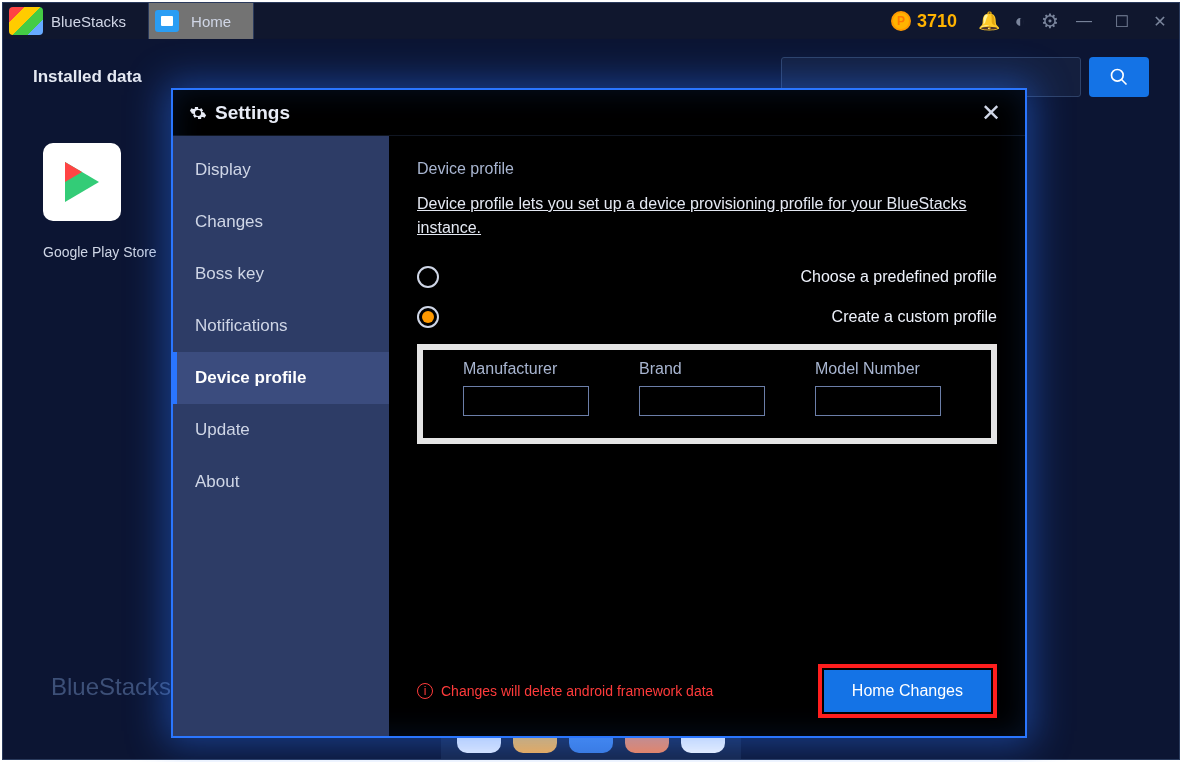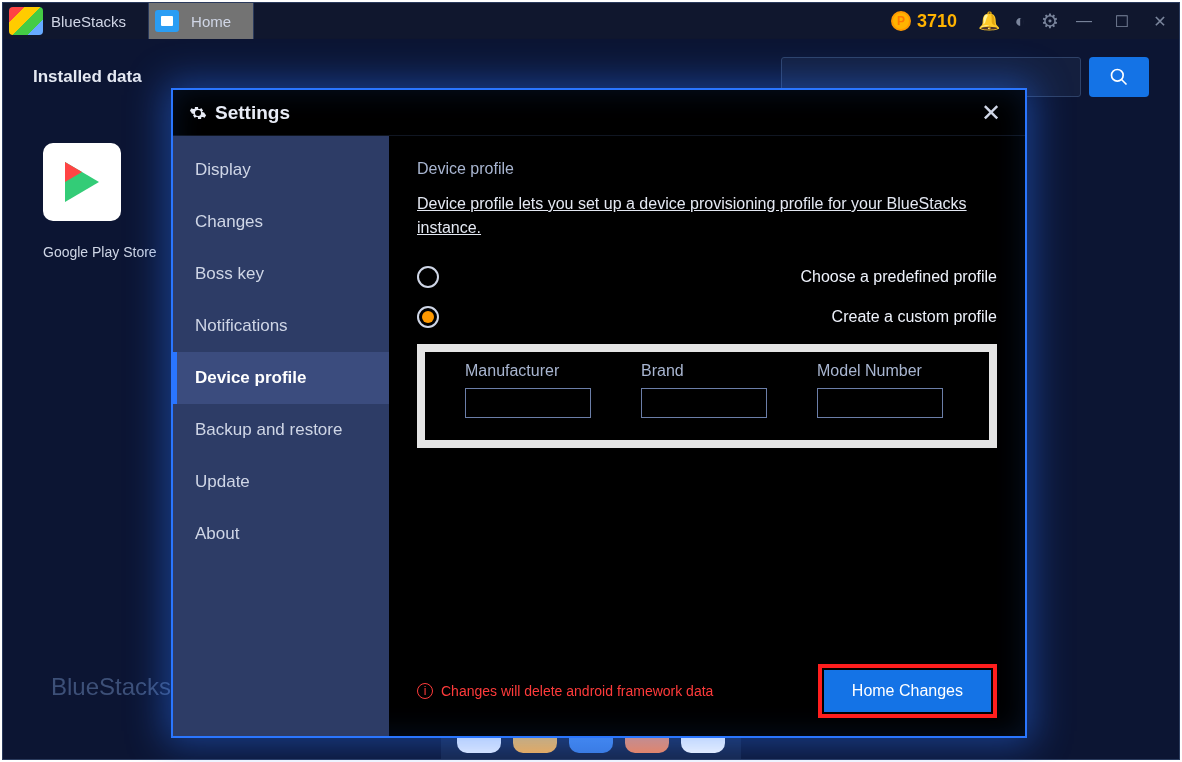--- a/index.html
+++ b/index.html
@@ -132,21 +132,21 @@
 .radio {
   width: 22px; height: 22px; border-radius: 50%; border: 2px solid #cfd6e6;
   margin-right: 14px; display: flex; align-items: center; justify-content: center; cursor: pointer;
 }
 .radio.checked .radio-dot {
   width: 12px; height: 12px; border-radius: 50%; background: #ff9900;
 }
 .radio-label { font-size: 16px; color: #eef2fb; }
 
 .fields-box {
-  border: 8px solid #e5e5e5; padding: 10px 18px 22px 40px; margin-top: -2px;
+  border: 6px solid #e5e5e5; padding: 10px 18px 22px 40px; margin-top: -2px;
   display: flex; gap: 50px;
 }
 .field { }
 .field-label { color: #a8b5d0; font-size: 16px; margin-bottom: 8px; }
 .field-input {
   width: 126px; height: 30px; background: transparent; border: 1px solid #6b7ea8;
   color: #fff; padding: 0 6px; font-size: 14px;
 }
 
 .modal-footer {
@@ -230,21 +230,20 @@
       <div class="spacer"></div>
       <div class="close">✕</div>
     </div>
     <div class="modal-body">
       <div class="modal-sidebar">
         <div class="item"><span>Display</span></div>
         <div class="item"><span>Changes</span></div>
         <div class="item"><span>Boss key</span></div>
         <div class="item"><span>Notifications</span></div>
         <div class="item active"><span>Device profile</span></div>
-        <div class="item"><span>Backup and restore</span></div>
         <div class="item"><span>Update</span></div>
         <div class="item"><span>About</span></div>
       </div>
 
       <div class="modal-content">
         <div class="sec-title">Device profile</div>
         <div class="sec-desc">Device profile lets you set up a device provisioning profile for your BlueStacks instance.</div>
 
         <div class="radio-row">
           <div class="radio"></div>

